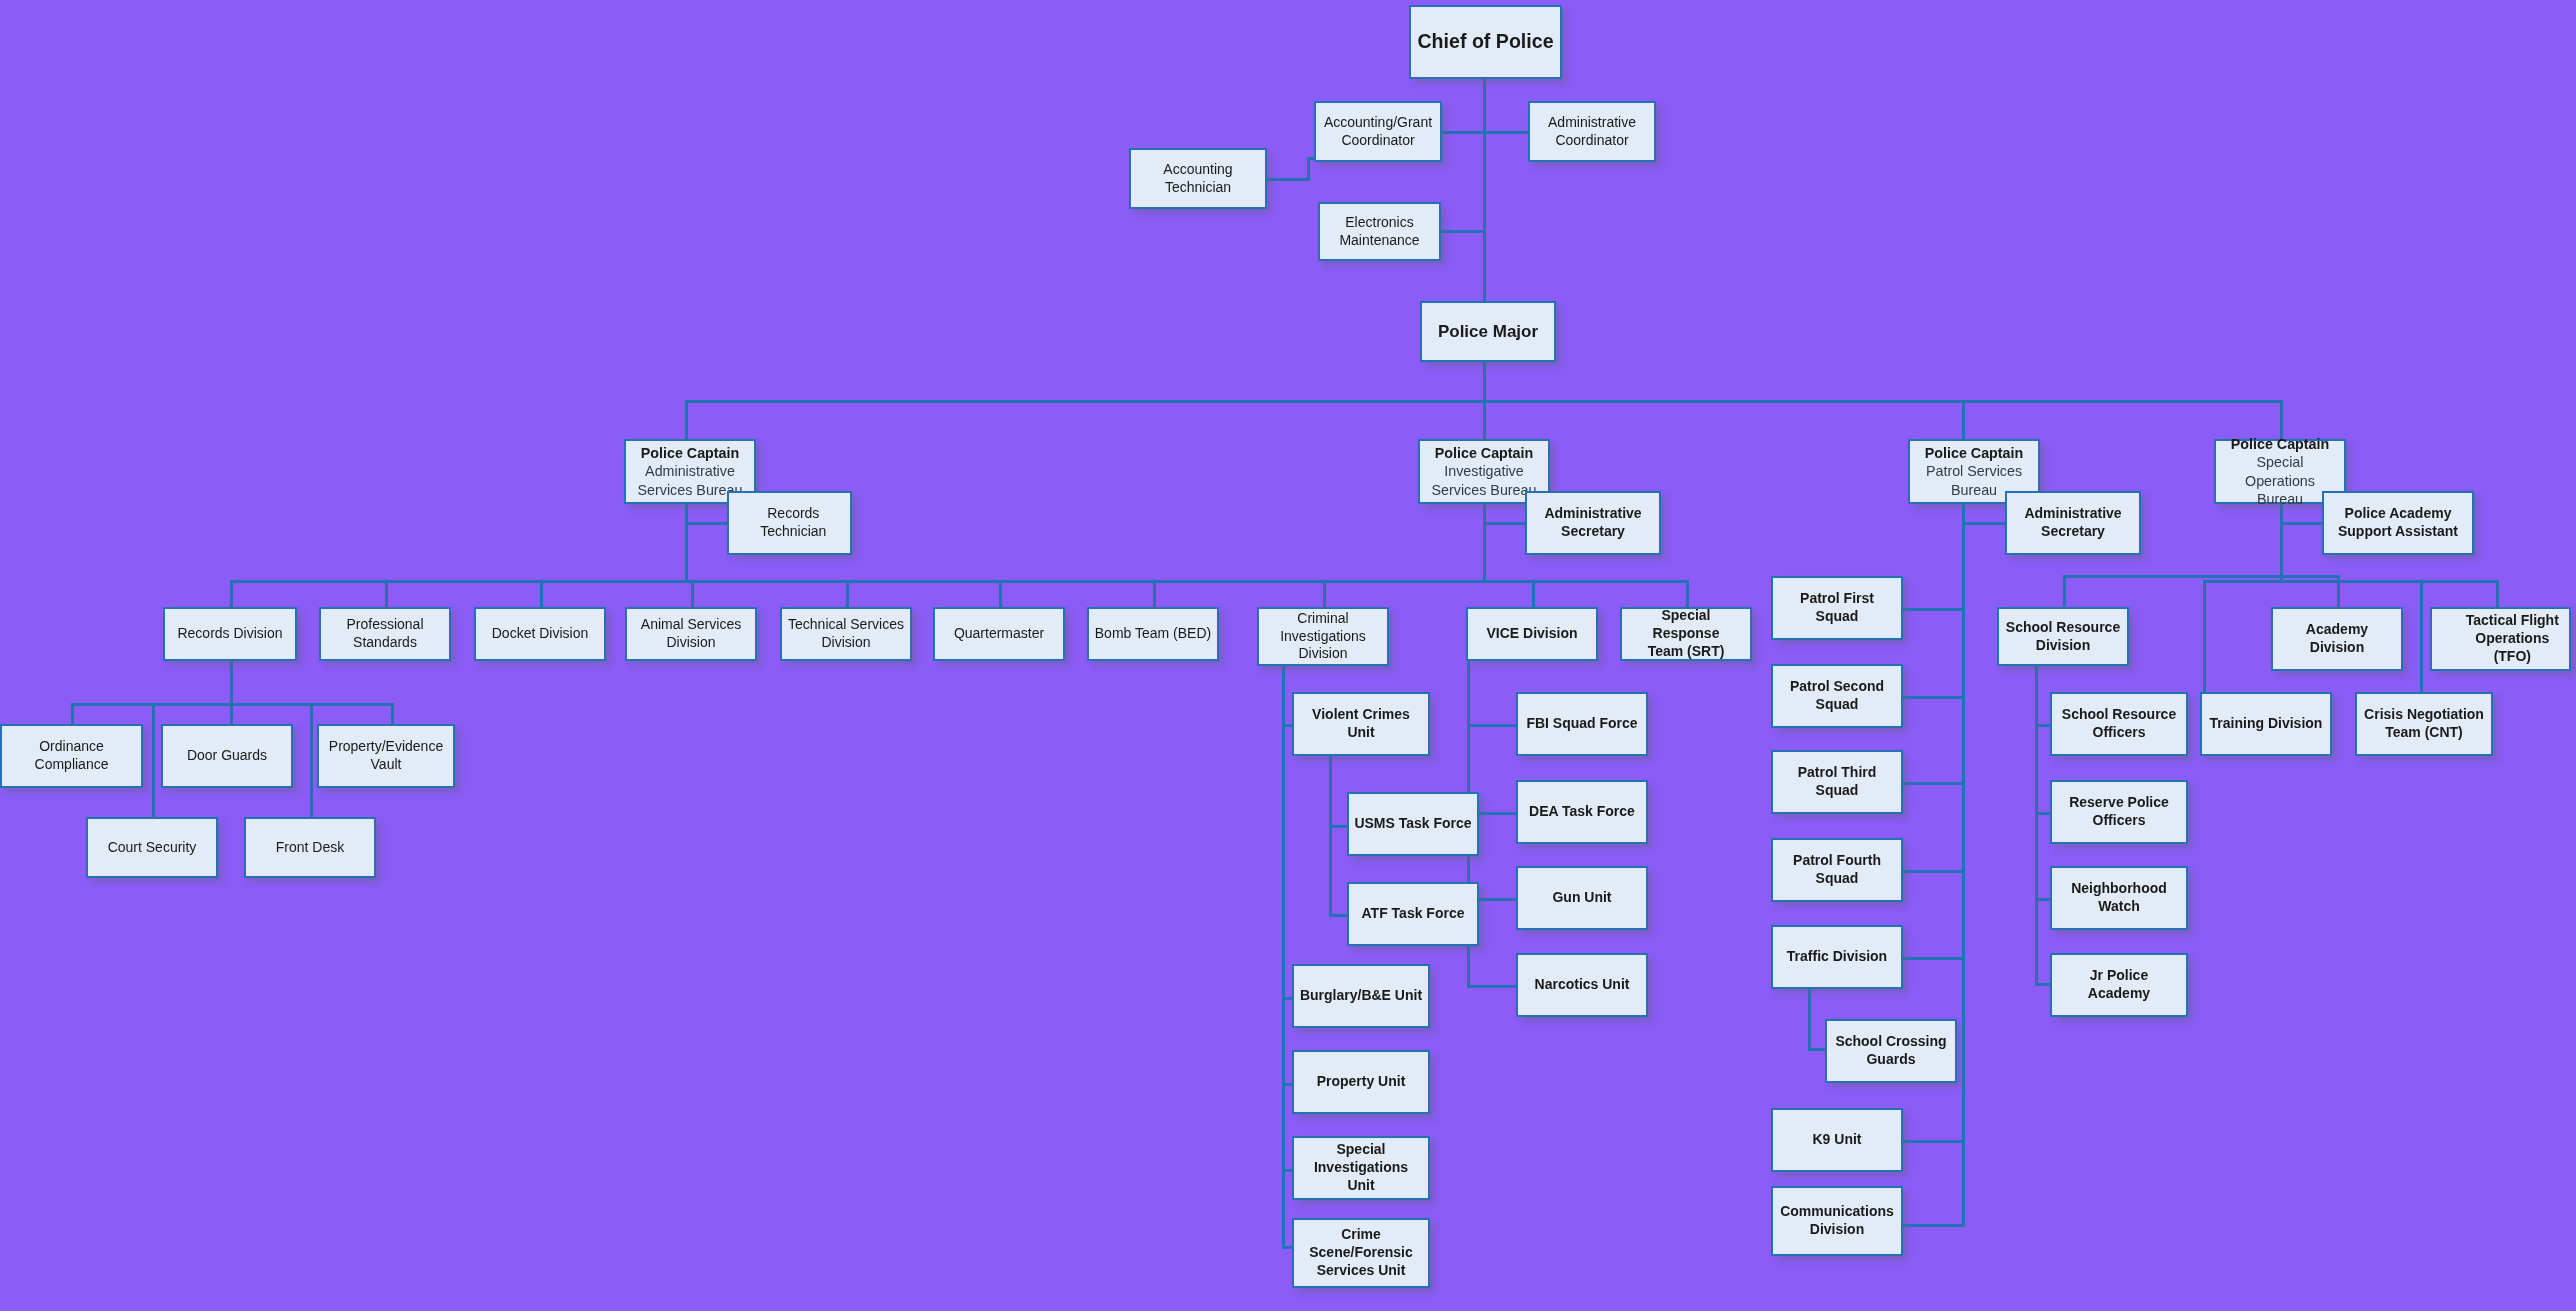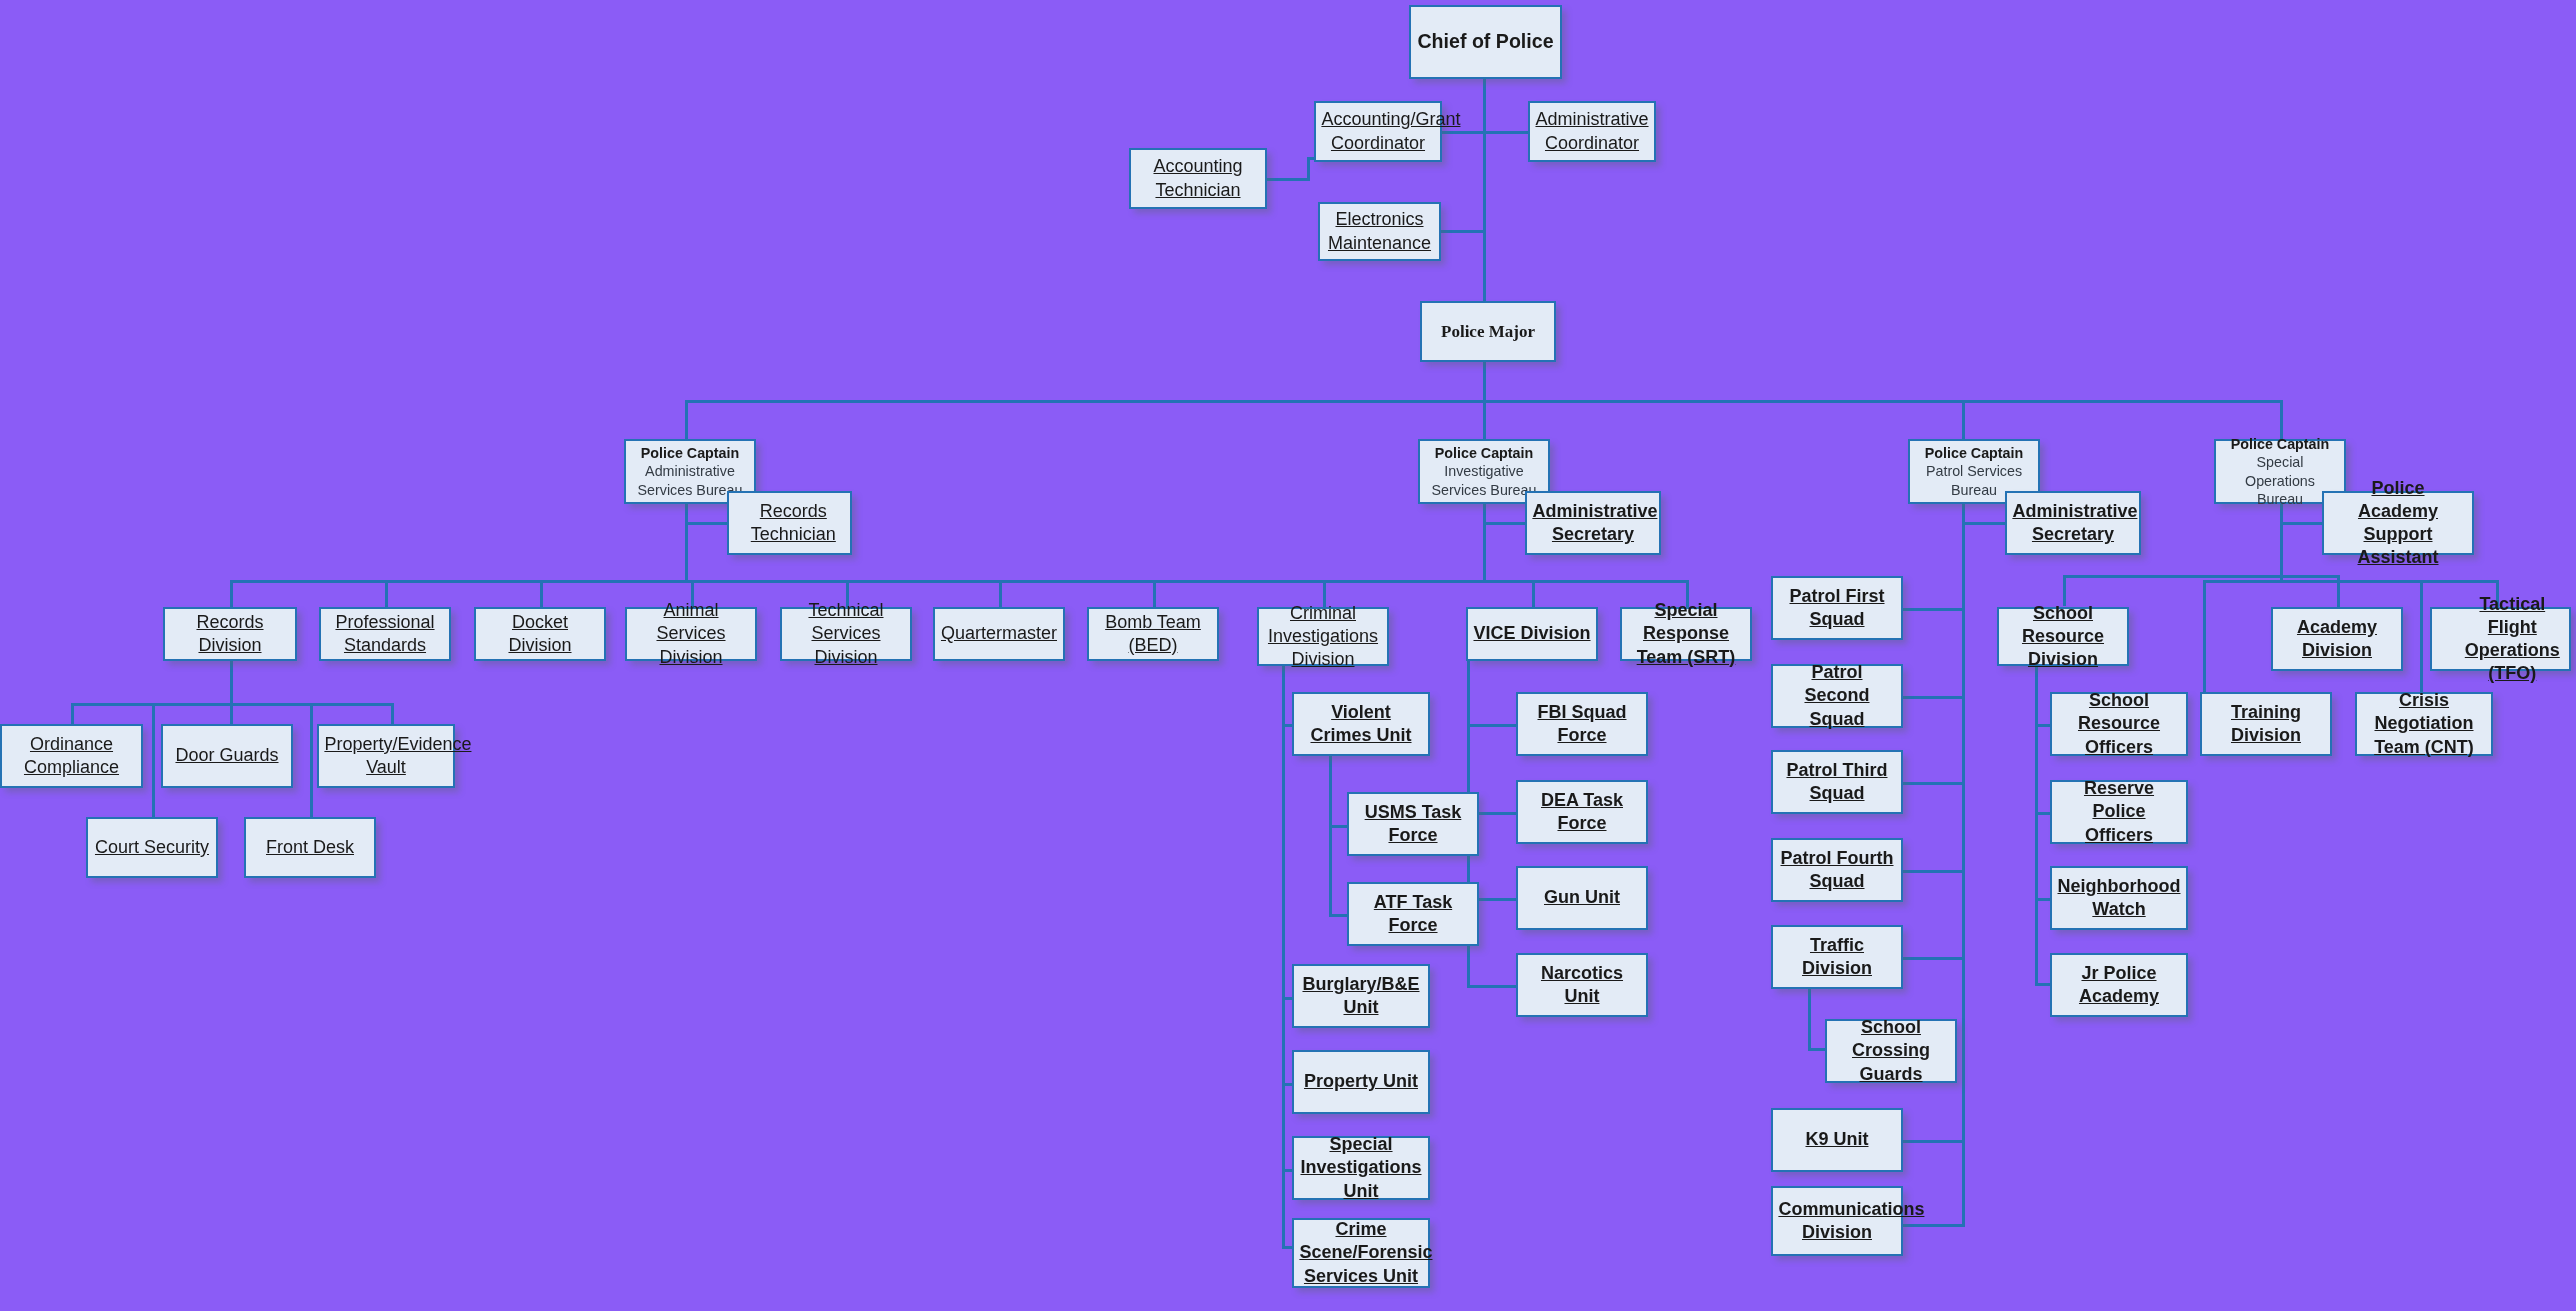--- a/index.html
+++ b/index.html
@@ -19,21 +19,21 @@
     color:#1a1a1a;
     line-height:1.28;
     padding:1.8px 5.4px;
   }
   .node .lbl{display:block;width:100%;}
   .t-bold{font-weight:bold;}
   .t-sub{font-weight:normal;color:#333b44;}
 
   .fs-22{font-size:19.6px;}
   .fs-19{font-size:17px;}
-  .fs-17{font-size:18px;text-decoration:underline;}
+  .fs-17{font-size:14px;}
   .fs-16{font-size:14.3px;}
 
   .ln{position:absolute;background:#2472b4;}
   .ln.h{height:2.7px;}
   .ln.v{width:2.7px;}
 </style>
 </head>
 <body>
 
 <div id="chart">
@@ -147,21 +147,21 @@
   </div>
 
   <div class="node fs-17" style="left:1129px;top:148px;width:138px;height:61px;">
     <span class="lbl"><span>Accounting</span><br><span>Technician</span></span>
   </div>
 
   <div class="node fs-17" style="left:1318px;top:202px;width:123px;height:59px;">
     <span class="lbl"><span>Electronics</span><br><span>Maintenance</span></span>
   </div>
 
-  <div class="node fs-19" style="left:1420px;top:301px;width:136px;height:61px;font-family:Liberation Serif, serif;">
+  <div class="node fs-19" style="left:1420px;top:301px;width:136px;height:61px;">
     <span class="lbl t-bold">Police Major</span>
   </div>
 
   <div class="node fs-16" style="left:624px;top:439px;width:132px;height:65px;">
     <span class="lbl">
       <span class="t-bold">Police Captain</span><br>
       <span class="t-sub">Administrative</span><br>
       <span class="t-sub">Services Bureau</span>
     </span>
   </div>

